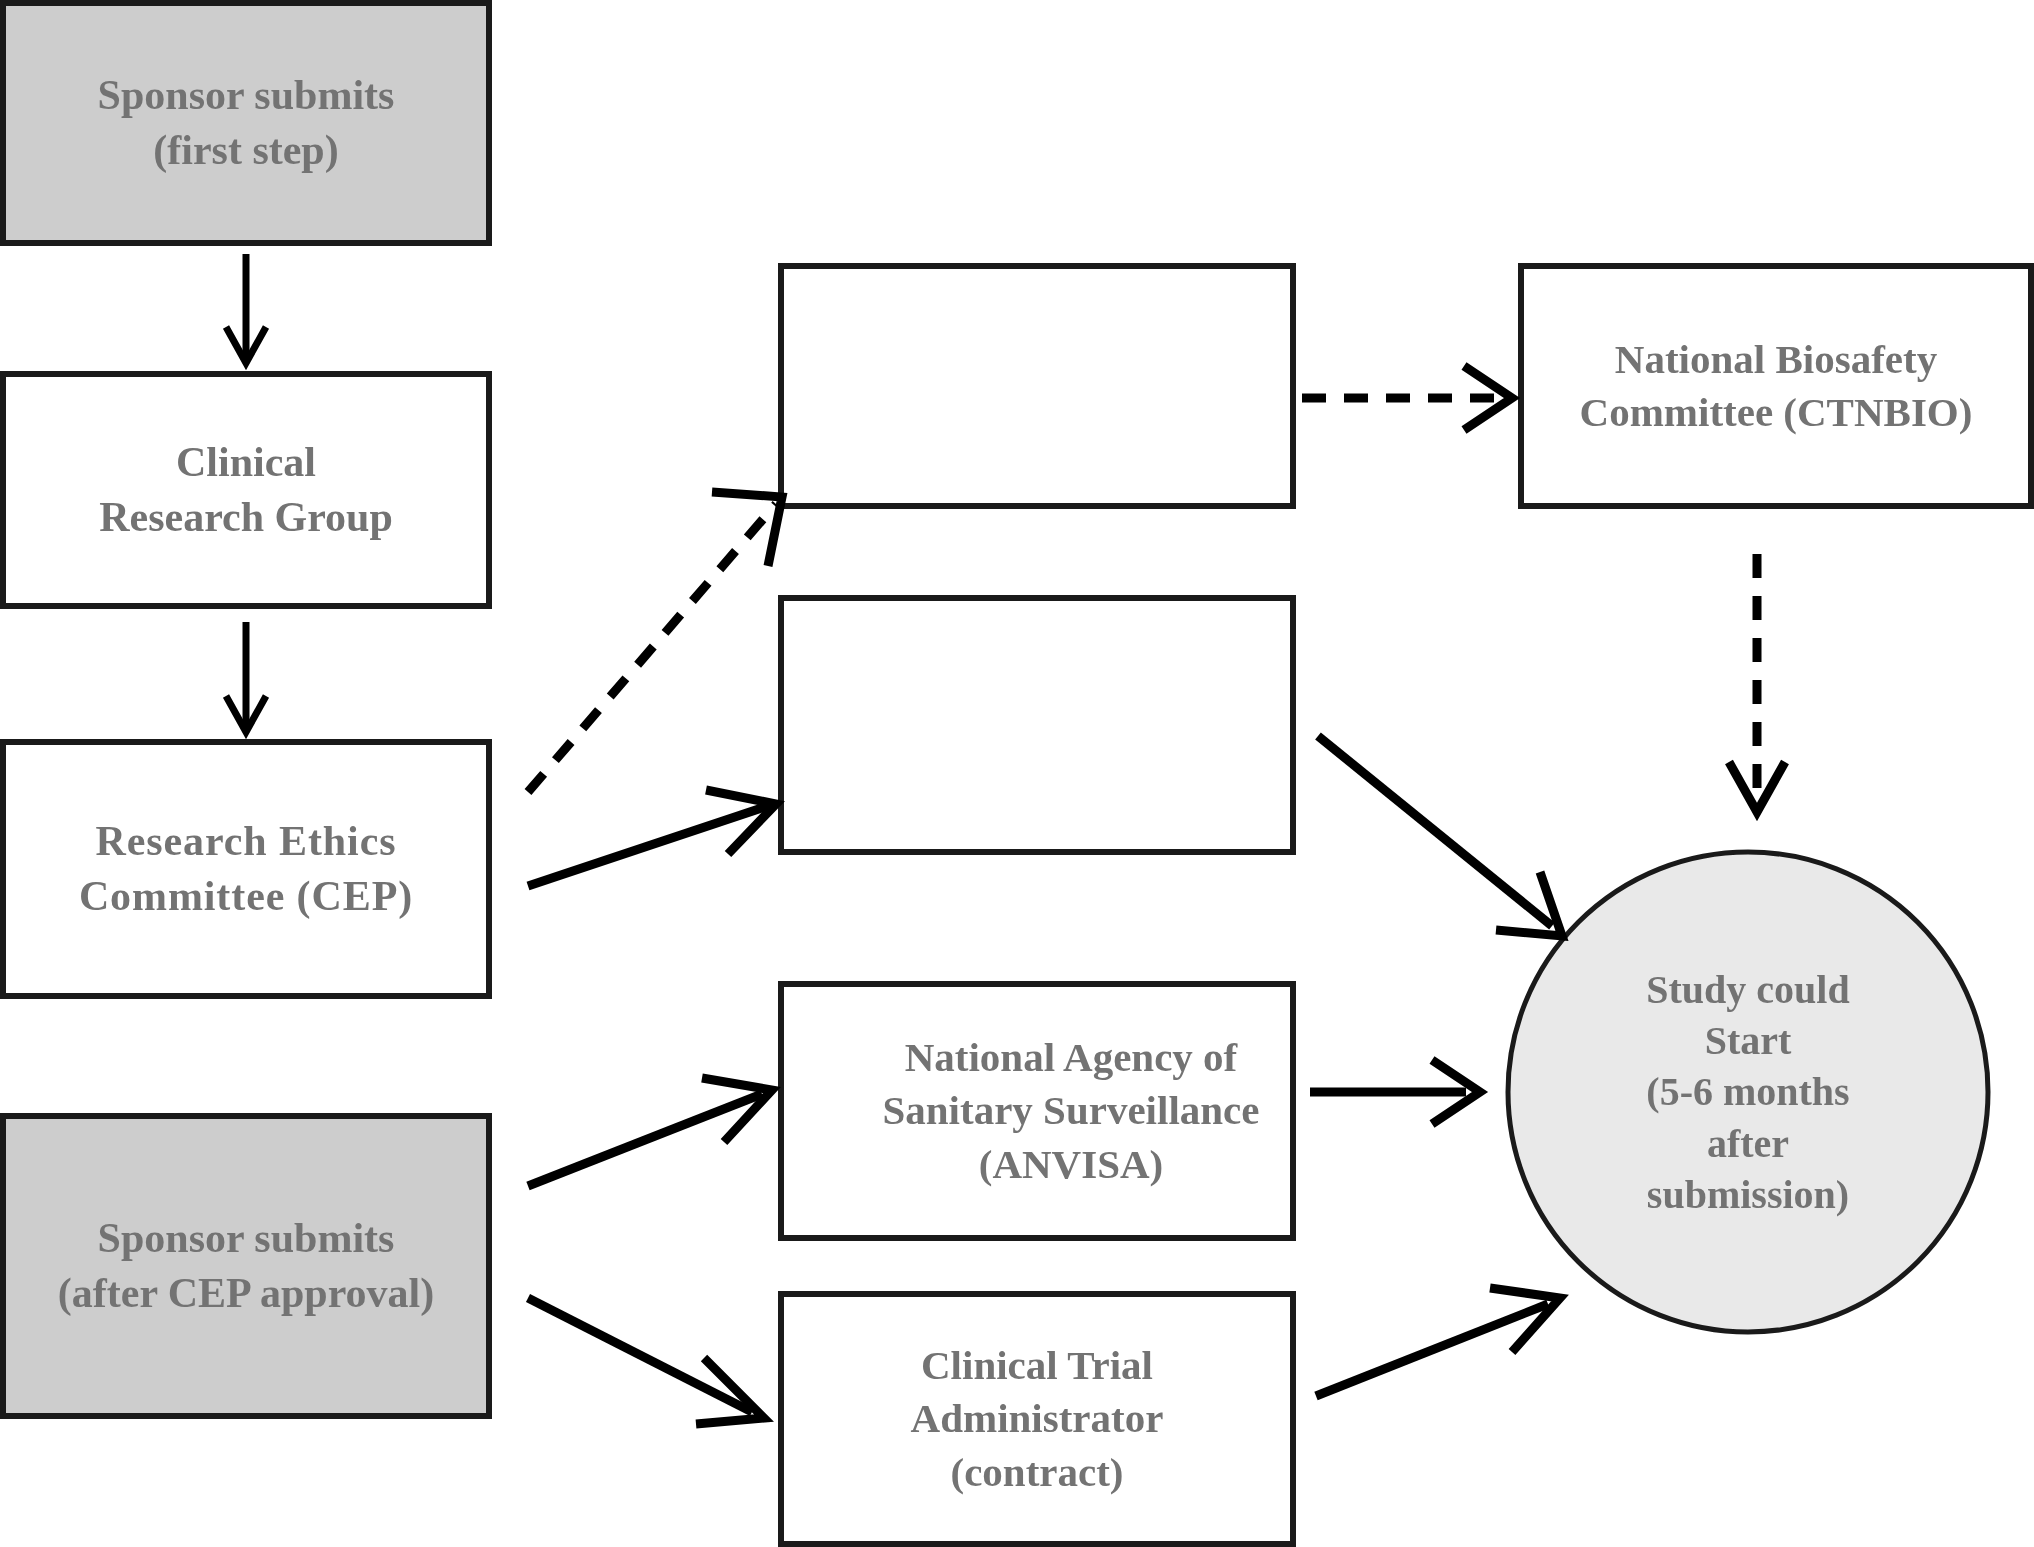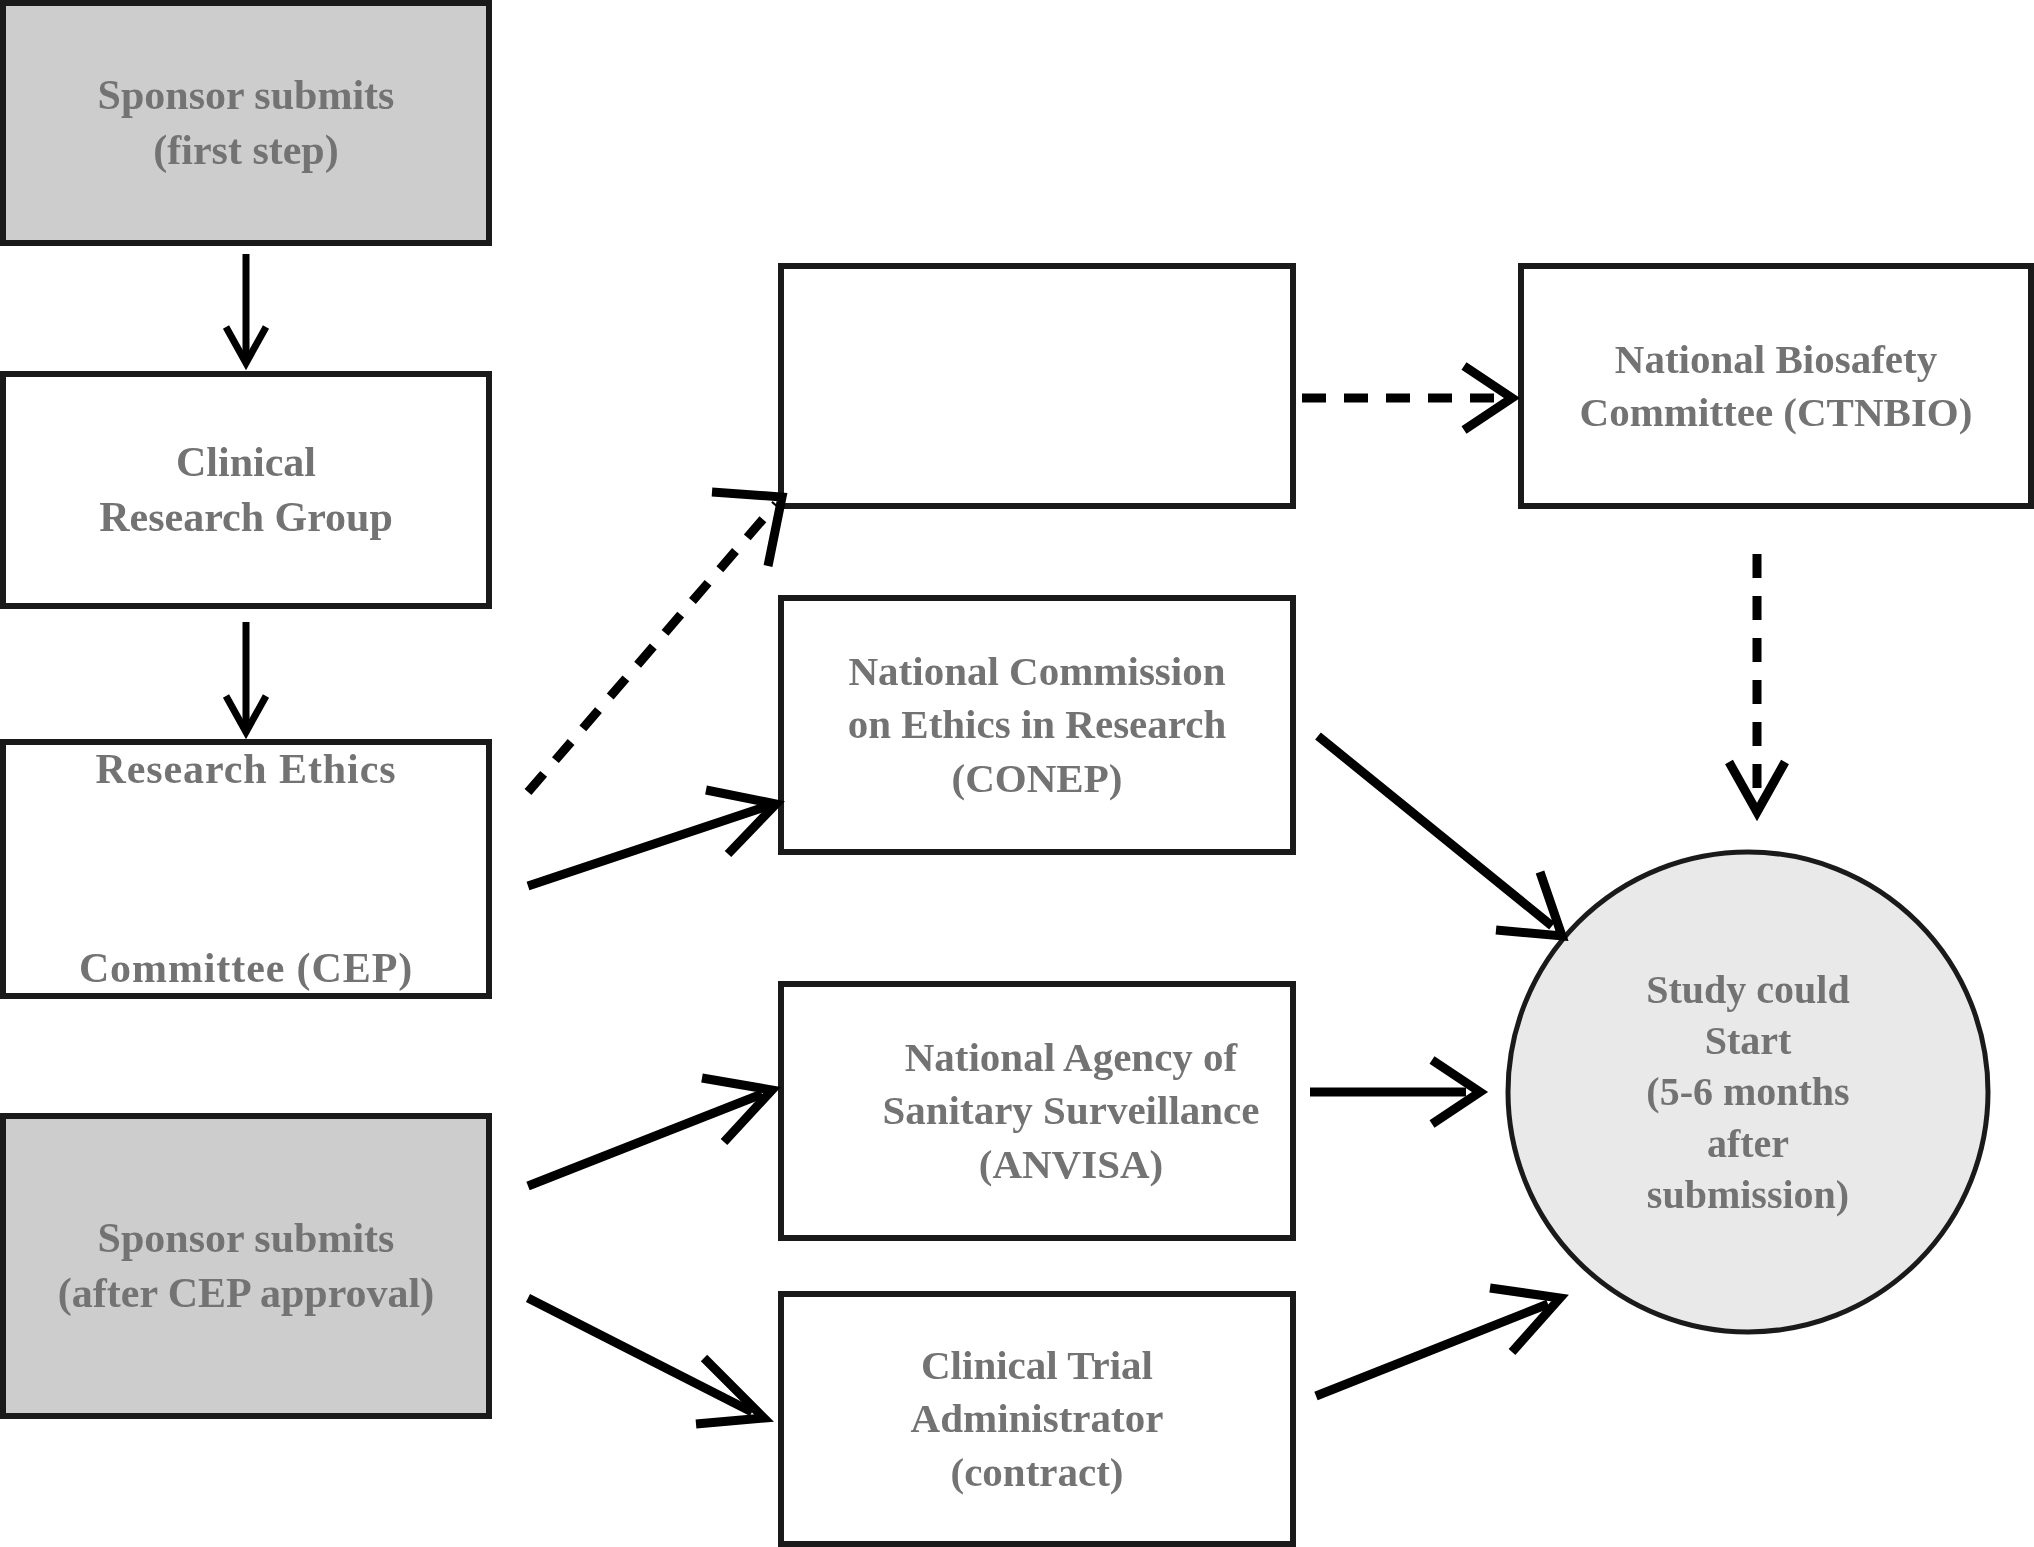--- a/index.html
+++ b/index.html
@@ -173,36 +173,31 @@
   <div class="node-label lbl-lg" style="left:3px; top:3px; width:486px; height:240px;">
     <span class="line">Sponsor submits</span>
     <span class="line">(first step)</span>
   </div>
 
   <div class="node-label lbl-lg" style="left:3px; top:374px; width:486px; height:232px;">
     <span class="line">Clinical</span>
     <span class="line">Research Group</span>
   </div>
 
-  <div class="node-label lbl-lg sp" style="left:3px; top:742px; width:486px; height:254px;justify-content:space-between;">
+  <div class="node-label lbl-lg sp" style="left:3px; top:742px; width:486px; height:254px;">
     <span class="line">Research Ethics</span>
     <span class="line">Committee  (CEP)</span>
   </div>
 
   <div class="node-label lbl-lg" style="left:3px; top:1116px; width:486px; height:300px;">
     <span class="line">Sponsor submits</span>
     <span class="line">(after CEP approval)</span>
   </div>
 
 
-  <div class="node-label lbl-md" style="left:781px; top:598px; width:512px; height:254px;">
-    <span class="line">National Commission</span>
-    <span class="line">on Ethics in Research</span>
-    <span class="line">(CONEP)</span>
-  </div>
 
   <div class="node-label lbl-md" style="left:815px; top:984px; width:512px; height:254px;">
     <span class="line">National Agency of</span>
     <span class="line">Sanitary Surveillance</span>
     <span class="line">(ANVISA)</span>
   </div>
 
   <div class="node-label lbl-md" style="left:781px; top:1294px; width:512px; height:250px;">
     <span class="line">Clinical Trial</span>
     <span class="line">Administrator</span>

